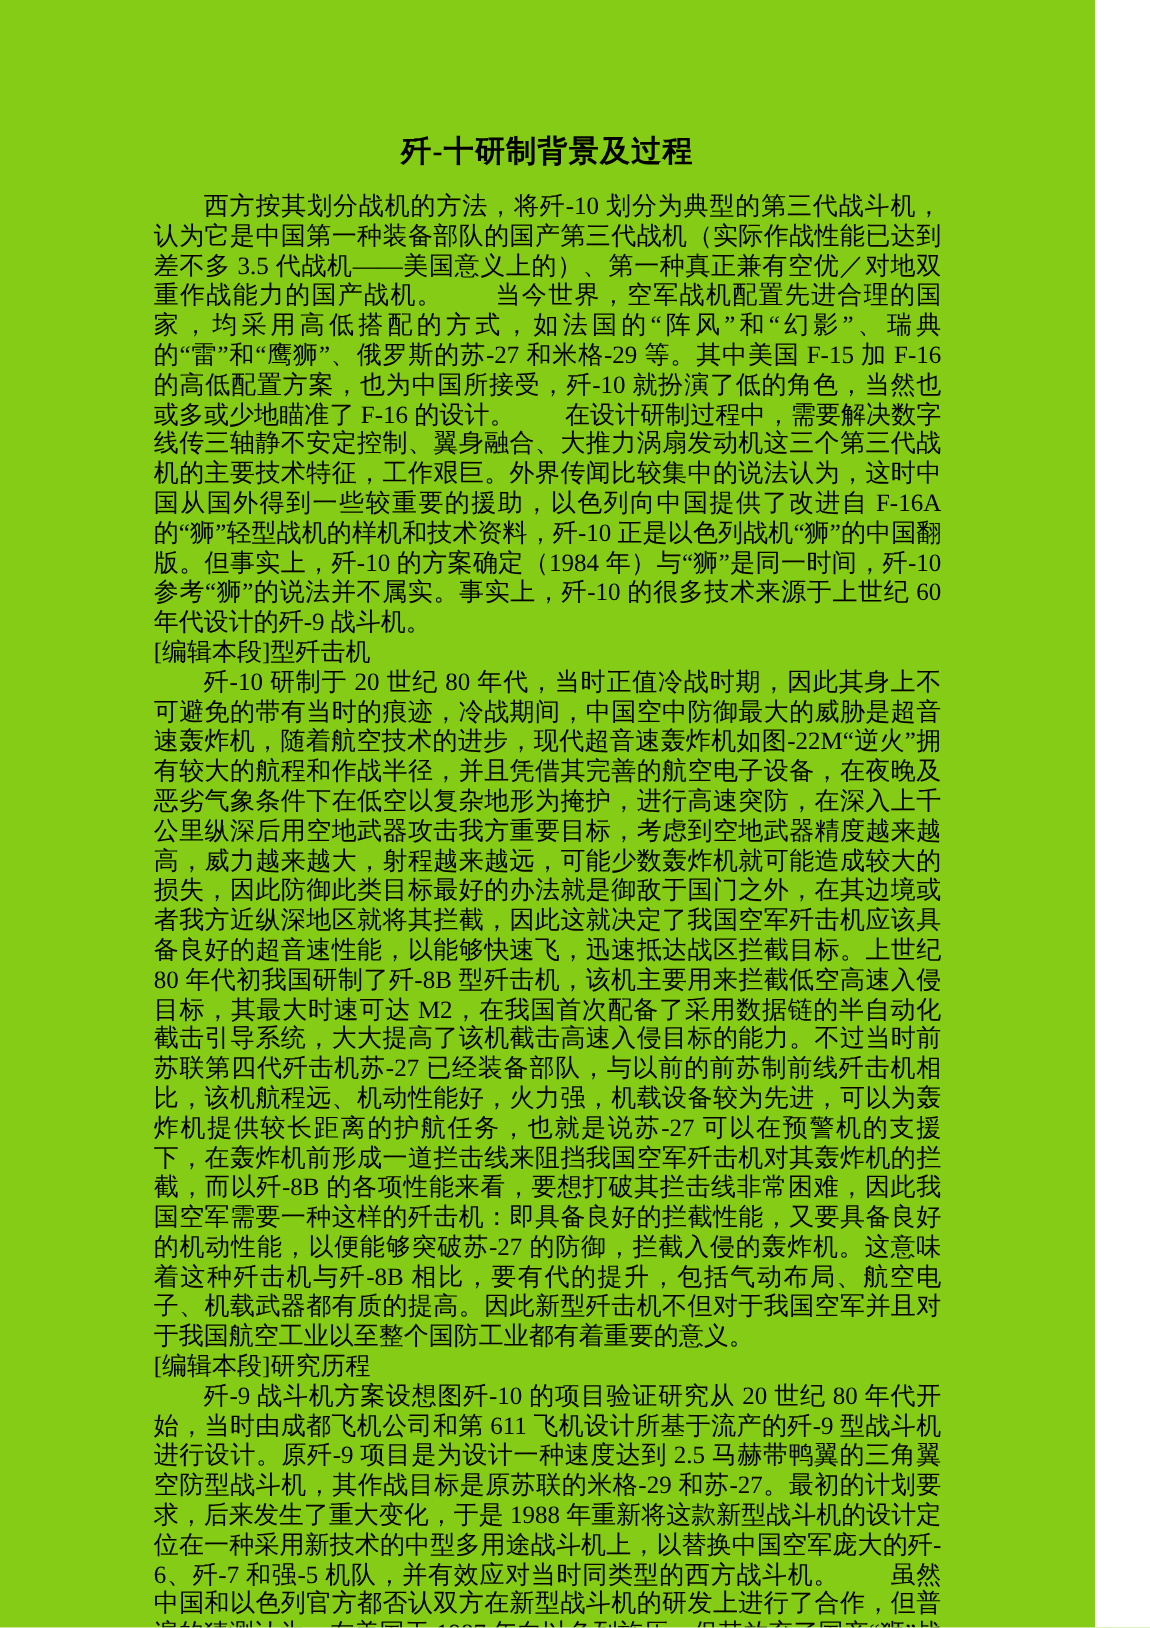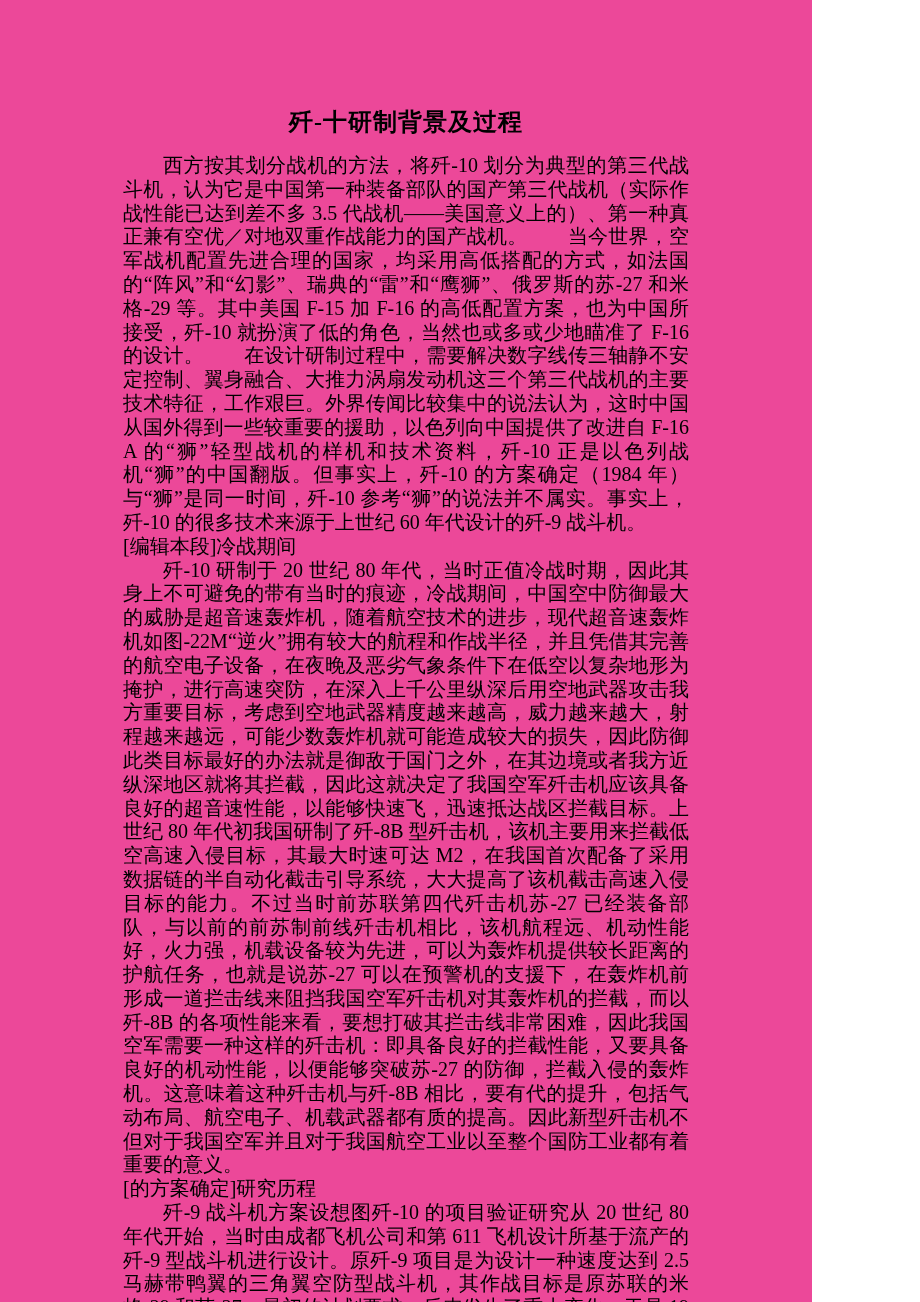--- a/index.html
+++ b/index.html
@@ -2,23 +2,23 @@
 <html><head>
 <meta charset="utf-8">
 <style>
   html, body {
     margin: 0;
     padding: 0;
     background: #ffffff;
   }
   .page {
     position: relative;
-    width: 812px;
+    width: 876px;
     height: 1302px;
-    background: #ec4899;
+    background: #84cc16;
     box-sizing: border-box;
     padding: 106px 123px 40px 123px;
     overflow: hidden;
     color: #000000;
     font-family: "Liberation Serif", "DejaVu Serif", serif;
   }
   .doc-title {
     margin: 0 0 16px 0;
     font-size: 24px;
     font-weight: bold;
@@ -40,18 +40,18 @@
     text-indent: 0;
   }
 </style>
 </head>
 <body>
 
 <div class="page">
   <h1 class="doc-title">歼-十研制背景及过程</h1>
   <div class="doc-body" id="doc-body">
       <p class="body-para">西方按其划分战机的方法，将歼-10 划分为典型的第三代战斗机，认为它是中国第一种装备部队的国产第三代战机（实际作战性能已达到差不多 3.5 代战机——美国意义上的）、第一种真正兼有空优／对地双重作战能力的国产战机。　　当今世界，空军战机配置先进合理的国家，均采用高低搭配的方式，如法国的“阵风”和“幻影”、瑞典的“雷”和“鹰狮”、俄罗斯的苏-27 和米格-29 等。其中美国 F-15 加 F-16 的高低配置方案，也为中国所接受，歼-10 就扮演了低的角色，当然也或多或少地瞄准了 F-16 的设计。　　在设计研制过程中，需要解决数字线传三轴静不安定控制、翼身融合、大推力涡扇发动机这三个第三代战机的主要技术特征，工作艰巨。外界传闻比较集中的说法认为，这时中国从国外得到一些较重要的援助，以色列向中国提供了改进自 F-16A 的“狮”轻型战机的样机和技术资料，歼-10 正是以色列战机“狮”的中国翻版。但事实上，歼-10 的方案确定（1984 年）与“狮”是同一时间，歼-10 参考“狮”的说法并不属实。事实上，歼-10 的很多技术来源于上世纪 60 年代设计的歼-9 战斗机。</p>
-      <p class="section-label">[编辑本段]冷战期间</p>
+      <p class="section-label">[编辑本段]型歼击机</p>
       <p class="body-para">歼-10 研制于 20 世纪 80 年代，当时正值冷战时期，因此其身上不可避免的带有当时的痕迹，冷战期间，中国空中防御最大的威胁是超音速轰炸机，随着航空技术的进步，现代超音速轰炸机如图-22M“逆火”拥有较大的航程和作战半径，并且凭借其完善的航空电子设备，在夜晚及恶劣气象条件下在低空以复杂地形为掩护，进行高速突防，在深入上千公里纵深后用空地武器攻击我方重要目标，考虑到空地武器精度越来越高，威力越来越大，射程越来越远，可能少数轰炸机就可能造成较大的损失，因此防御此类目标最好的办法就是御敌于国门之外，在其边境或者我方近纵深地区就将其拦截，因此这就决定了我国空军歼击机应该具备良好的超音速性能，以能够快速飞，迅速抵达战区拦截目标。上世纪 80 年代初我国研制了歼-8B 型歼击机，该机主要用来拦截低空高速入侵目标，其最大时速可达 M2，在我国首次配备了采用数据链的半自动化截击引导系统，大大提高了该机截击高速入侵目标的能力。不过当时前苏联第四代歼击机苏-27 已经装备部队，与以前的前苏制前线歼击机相比，该机航程远、机动性能好，火力强，机载设备较为先进，可以为轰炸机提供较长距离的护航任务，也就是说苏-27 可以在预警机的支援下，在轰炸机前形成一道拦击线来阻挡我国空军歼击机对其轰炸机的拦截，而以歼-8B 的各项性能来看，要想打破其拦击线非常困难，因此我国空军需要一种这样的歼击机：即具备良好的拦截性能，又要具备良好的机动性能，以便能够突破苏-27 的防御，拦截入侵的轰炸机。这意味着这种歼击机与歼-8B 相比，要有代的提升，包括气动布局、航空电子、机载武器都有质的提高。因此新型歼击机不但对于我国空军并且对于我国航空工业以至整个国防工业都有着重要的意义。</p>
-      <p class="section-label">[的方案确定]研究历程</p>
+      <p class="section-label">[编辑本段]研究历程</p>
       <p class="body-para">歼-9 战斗机方案设想图歼-10 的项目验证研究从 20 世纪 80 年代开始，当时由成都飞机公司和第 611 飞机设计所基于流产的歼-9 型战斗机进行设计。原歼-9 项目是为设计一种速度达到 2.5 马赫带鸭翼的三角翼空防型战斗机，其作战目标是原苏联的米格-29 和苏-27。最初的计划要求，后来发生了重大变化，于是 1988 年重新将这款新型战斗机的设计定位在一种采用新技术的中型多用途战斗机上，以替换中国空军庞大的歼-6、歼-7 和强-5 机队，并有效应对当时同类型的西方战斗机。　　虽然中国和以色列官方都否认双方在新型战斗机的研发上进行了合作，但普遍的猜测认为，在美国于 1987 年向以色列施压，促其放弃了国产“狮”战斗机项目后，以色列将该项目的先进研究成果转让给了中国。并且，非官方的中国媒体也声称歼-10/“狮”确实从一开始就是中以两国的共同研究项目。但是，考虑到两国不同的政治背景和歼-10 与“狮”不同的作战需求，似乎又不能肯定双方存在过合作。因为，</p>
     </div>
 </div>
 
 </body></html>

